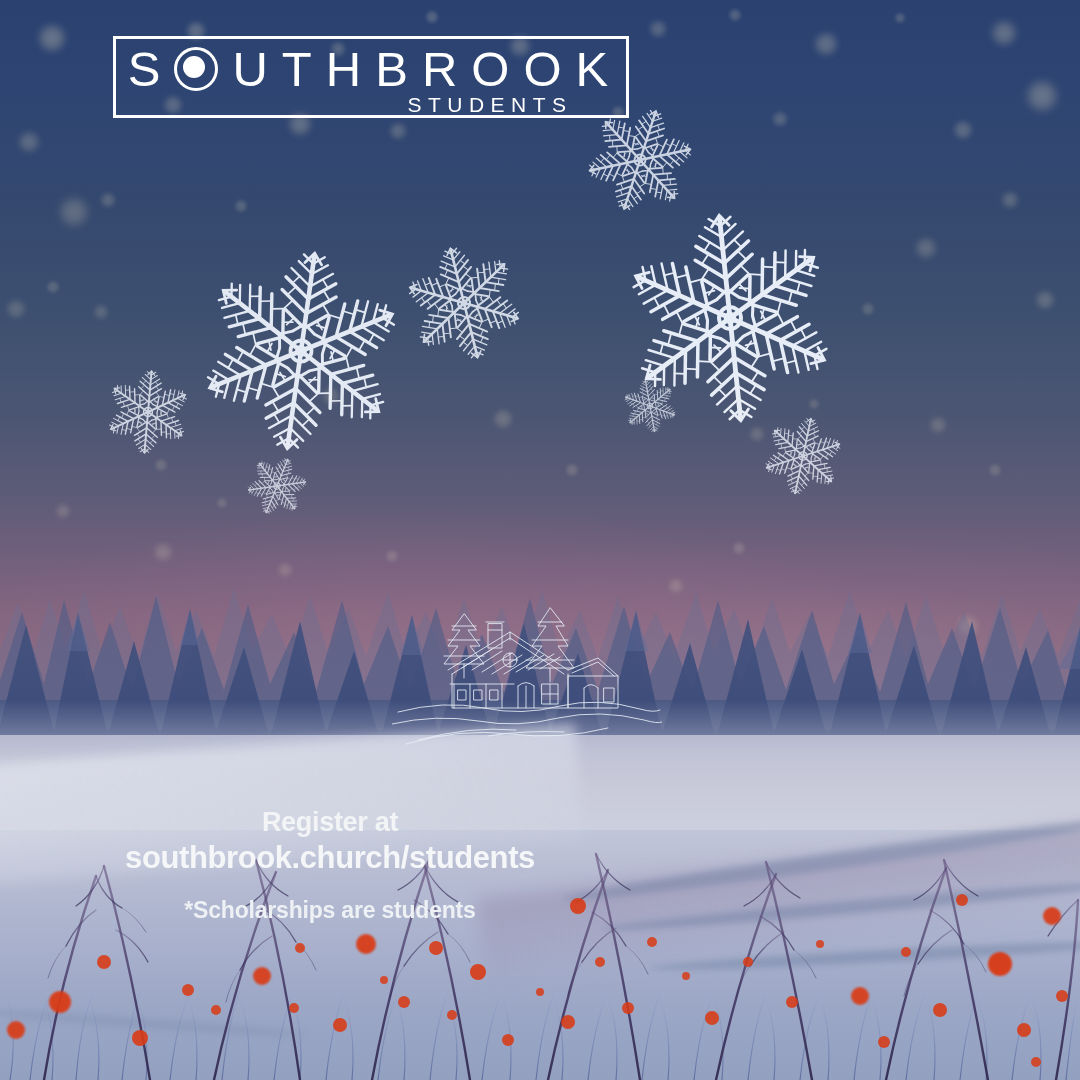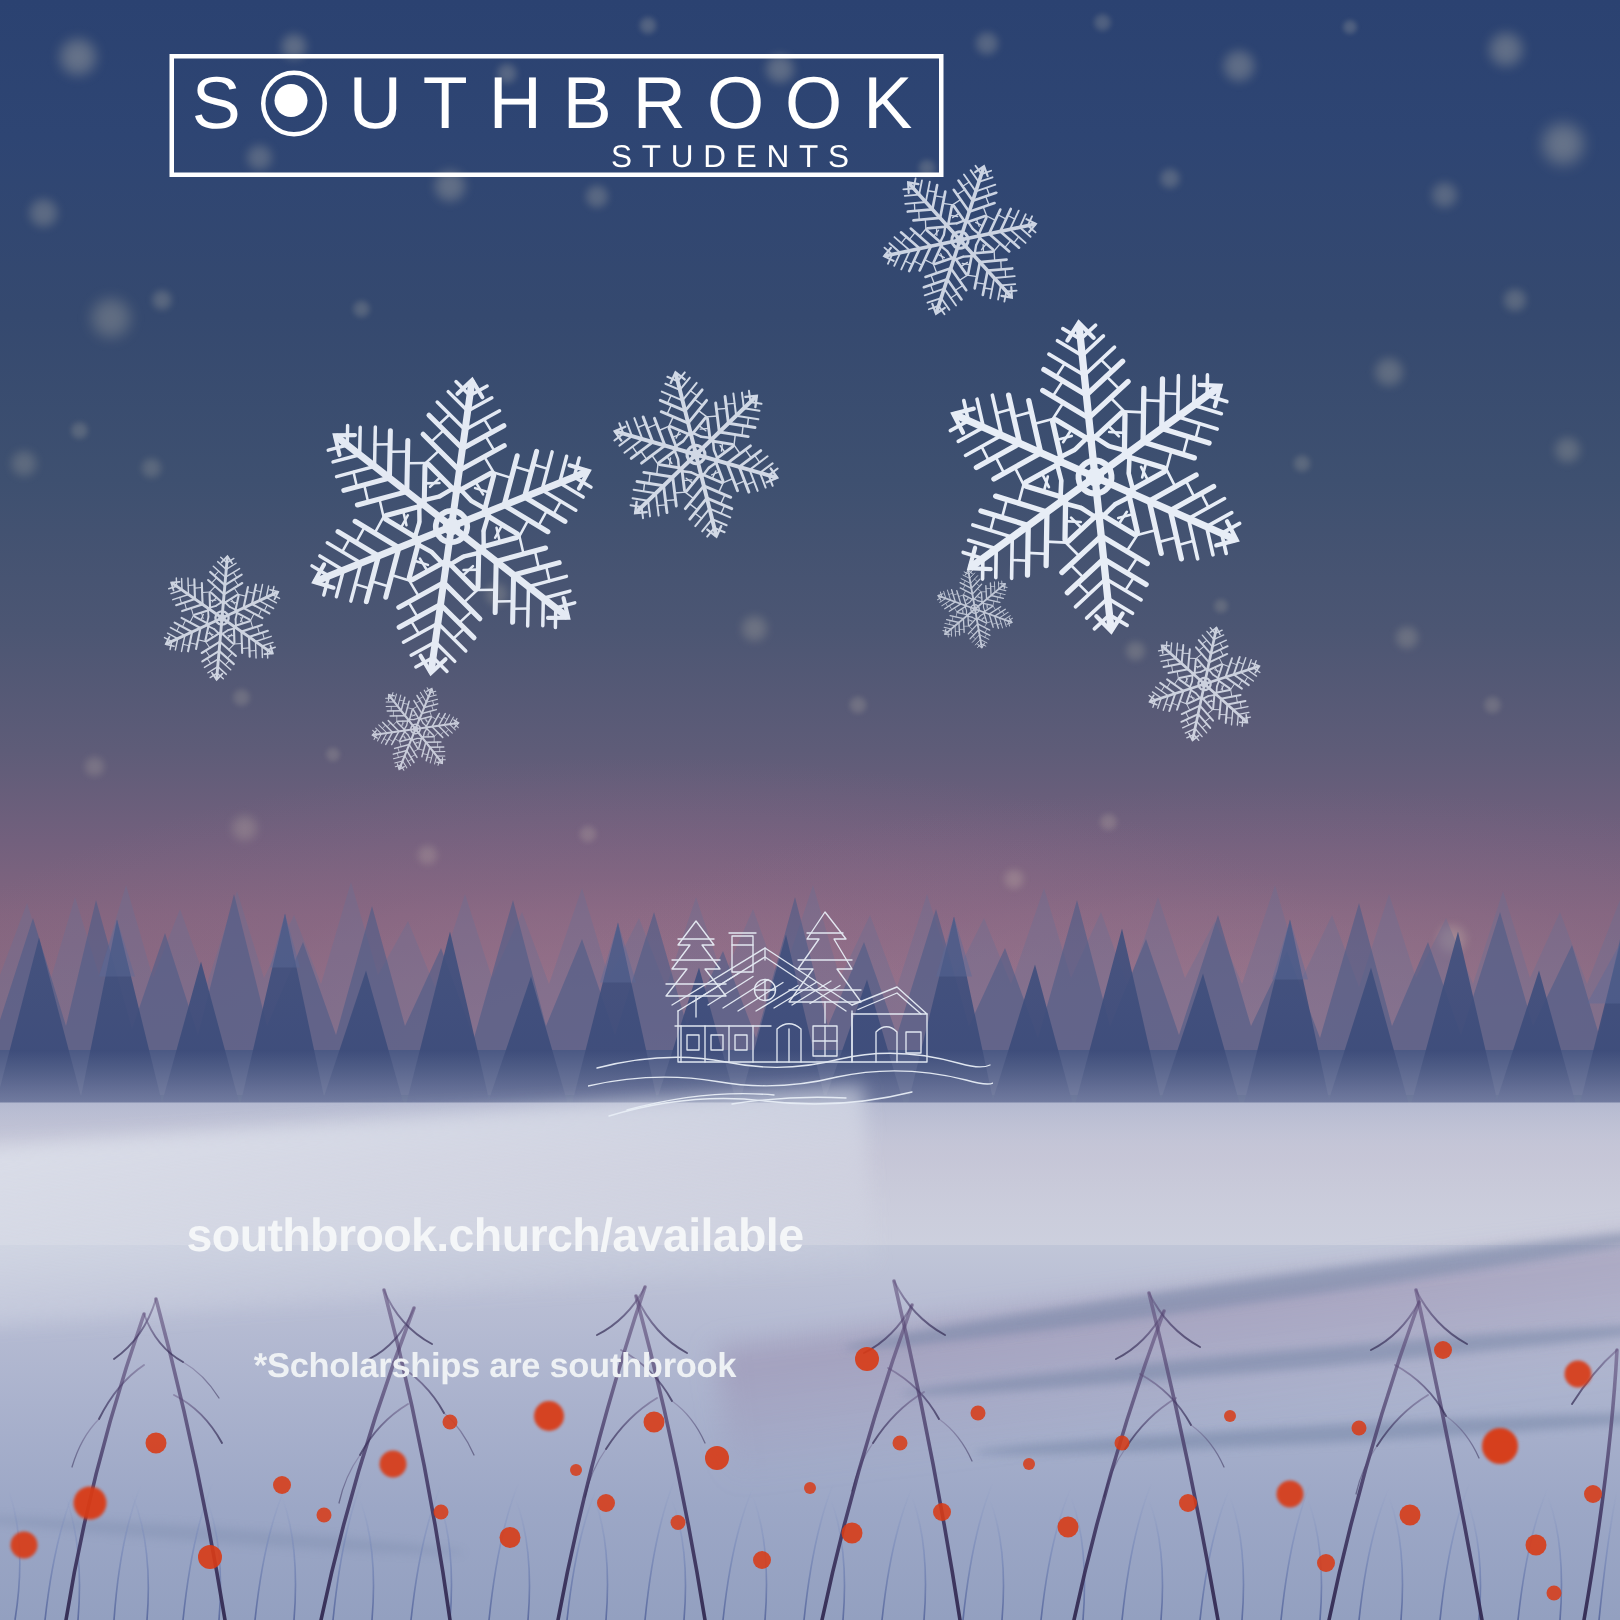--- a/index.html
+++ b/index.html
@@ -1826,18 +1826,19 @@
     <span class="logo-letter">O</span>
     <span class="logo-letter">O</span>
     <span class="logo-letter">K</span>
   </div>
 
   <div class="logo-students-mask"></div>
   <div class="logo-students">STUDENTS</div>
 
 
   <div class="register-block">
-    <div class="register-line2">southbrook.church/available</div>
+    <div class="register-line1">Register at</div>
+    <div class="register-line2">southbrook.church/students</div>
   </div>
 
-  <div class="scholarship">*Scholarships are southbrook</div>
+  <div class="scholarship">*Scholarships are students</div>
 
 </div>
 
 </body></html>

